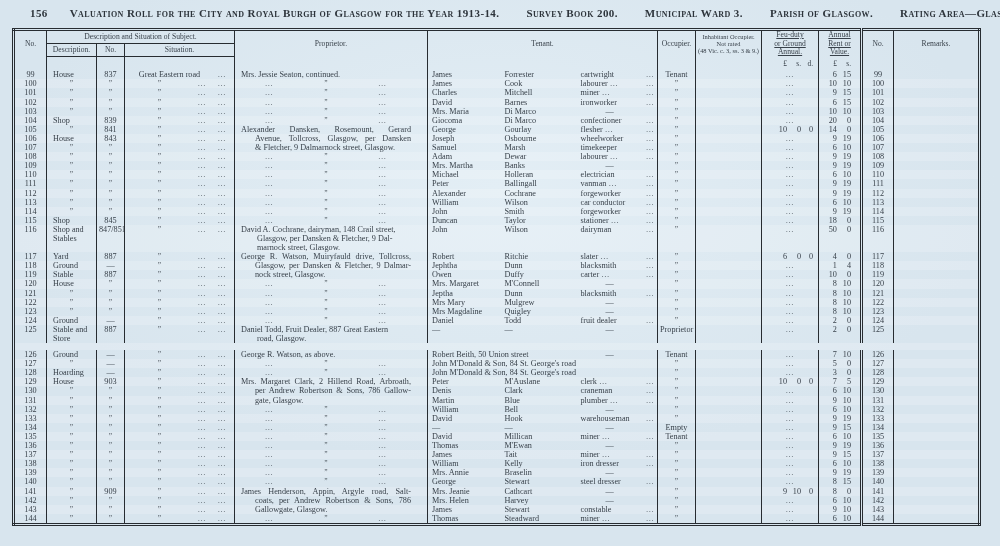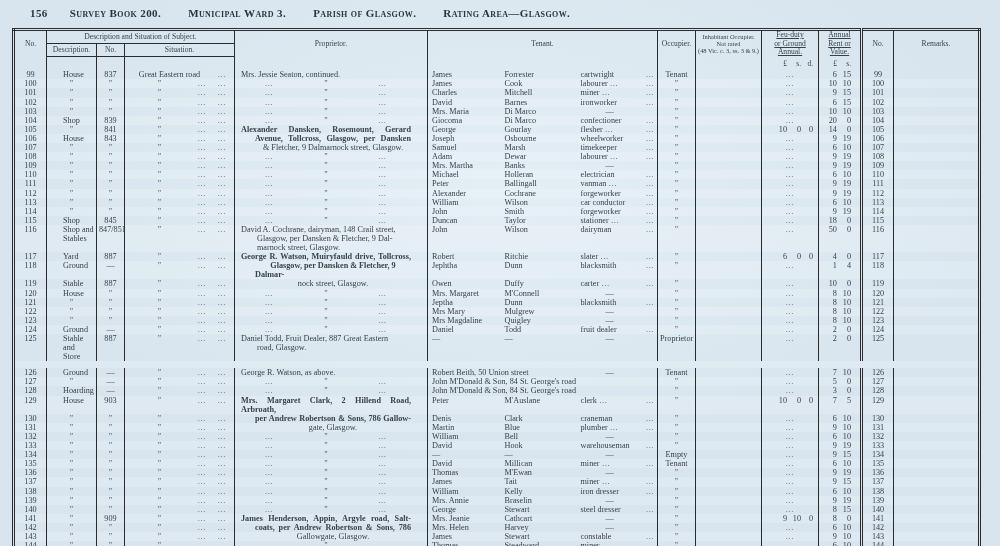--- a/index.html
+++ b/index.html
@@ -48,32 +48,32 @@
   th.small{font-size:6.4px;line-height:7px;white-space:pre-line;}
   th.med{white-space:pre-line;text-decoration:underline;}
   .bR{border-right:1px solid var(--line);}
   .bDbl{border-right:3px double var(--line);}
   tbody tr:nth-child(even){background:rgba(255,255,255,.18);}
   tr.units td{height:13px;font-size:7.4px;vertical-align:middle;}
   tr.spacer td{height:7px;}
   
   .c{text-align:center;}
   .dit{display:block;text-align:center;font-size:7.5px;color:#4a535b;}
-  td.descL{padding-left:16px;white-space:pre-line;}
+  td.descL{padding-left:6px;white-space:pre-line;}
   
   .sitwrap{display:flex;}
   .sitt{flex:1;text-align:center;white-space:nowrap;}
   .sd{width:20px;text-align:center;letter-spacing:1px;color:#4a535b;}
   
   td.prop{padding-left:6px;padding-right:16px;}
   .pwrap{display:flex;}
   .pd{flex:1;text-align:center;letter-spacing:1px;color:#4a535b;}
   .pd.q{letter-spacing:0;font-size:7.5px;}
-  td.pj{text-align:justify;text-align-last:justify;font-weight:bold;}
-  td.pc{padding-left:20px;text-align:center;}
+  td.pj{text-align:justify;text-align-last:justify;}
+  td.pc{padding-left:20px;}
   td.pm{white-space:pre-line;padding-left:22px;text-indent:-16px;}
   
   td.tn{white-space:nowrap;padding-left:4px;}
   td.tocc{white-space:nowrap;padding-left:3px;}
   td.tocc.dash{text-align:center;padding-left:0;}
   td.tdots{text-align:center;letter-spacing:1px;color:#4a535b;padding:0;}
   
   td.occr{text-align:center;white-space:nowrap;}
   
   td.feu{text-align:center;letter-spacing:1px;color:#4a535b;}
@@ -85,20 +85,21 @@
   .rL{width:18px;text-align:right;}
   .rS{width:16px;text-align:right;}
 </style>
 </head>
 <body>
 
 <div class="page">
 
   <div class="titlebar">
     <span class="pgnum">156</span>
+    <span class="seg">Valuation Roll for the City and Royal Burgh of Glasgow for the Year 1913-14.</span>
     <span class="seg">Survey Book 200.</span>
     <span class="seg">Municipal Ward 3.</span>
     <span class="seg">Parish of Glasgow.</span>
     <span class="seg">Rating Area—Glasgow.</span>
   </div>
 
   <table class="roll">
     <colgroup>
       <col style="width:33px">
         <col style="width:50px">

